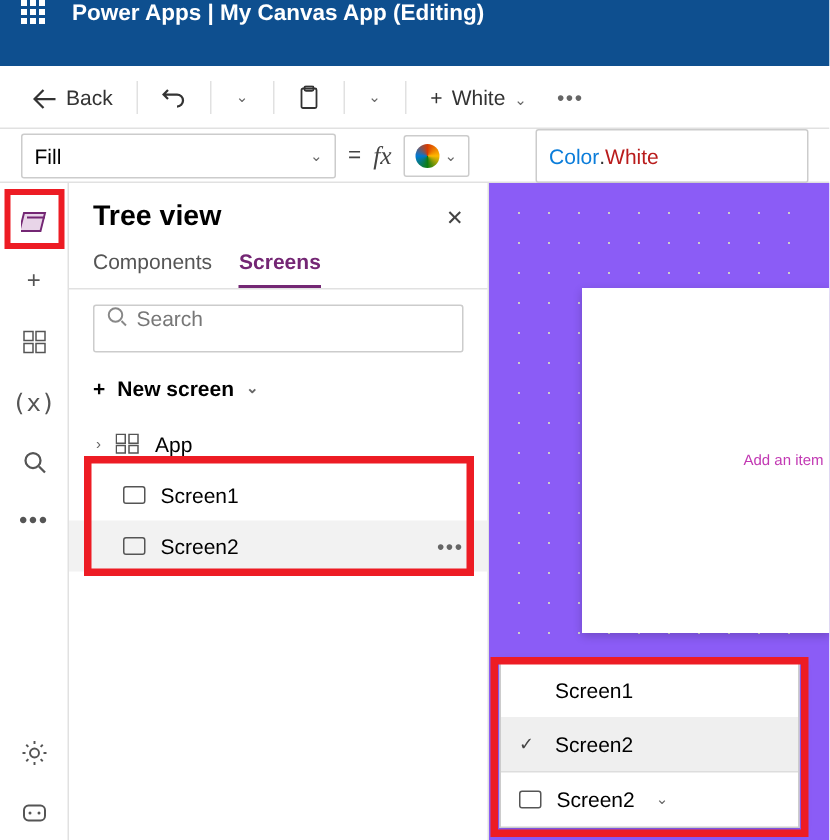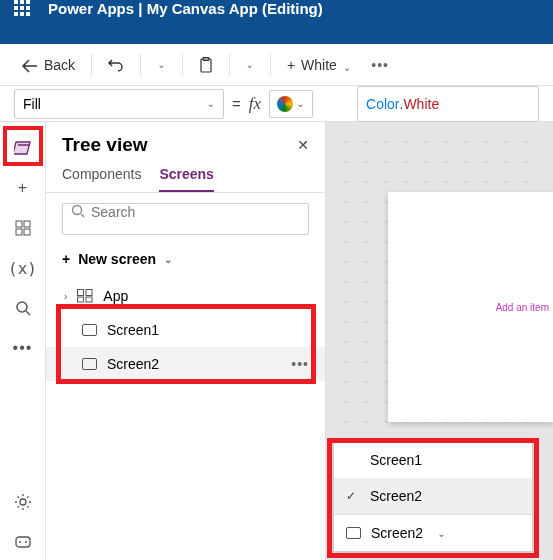--- a/index.html
+++ b/index.html
@@ -43,21 +43,21 @@
 .tab.active { color: #742774; font-weight: 600; border-bottom: 2px solid #742774; }
 .search-box { margin: 10px 16px; height: 32px; border: 1px solid #ccc; border-radius: 2px; display: flex; align-items: flex-start; padding: 0 8px; gap: 6px; color: #777; font-size: 14px; }
 .new-screen { display: flex; align-items: center; gap: 8px; padding: 6px 16px; font-size: 14px; font-weight: 600; cursor: pointer; }
 .tree-list { margin-top: 6px; }
 .tree-row { display: flex; align-items: center; gap: 10px; height: 34px; padding: 0 16px 0 18px; font-size: 14px; cursor: pointer; }
 .tree-row.child { padding-left: 36px; }
 .tree-row.selected { background: #f2f2f2; }
 .row-more { margin-left: auto; color: #666; font-size: 14px; letter-spacing: 1px; }
 .screens-highlight { position: absolute; top: 182px; left: 10px; width: 260px; height: 80px; border: 5px solid #ed1c24; pointer-events: none; }
 
-.canvas { flex: 1; position: relative; background: #e5e5e5; }
+.canvas { flex: 1; position: relative; background: #8b5cf6; }
 .canvas-grid { position: absolute; inset: 10px; background-image: radial-gradient(#ccc 1px, transparent 1px); background-size: 20px 20px; }
 .canvas-screen { position: absolute; right: 0; top: 70px; width: 165px; height: 230px; background: #fff; box-shadow: 0 2px 6px rgba(0,0,0,.2); display: flex; align-items: center; justify-content: flex-end; padding-right: 4px; }
 .add-item { font-size: 10px; color: #c239b3; }
 
 .popup { position: absolute; right: 20px; bottom: 8px; width: 200px; background: #fff; border: 1px solid #ccc; box-shadow: 0 2px 8px rgba(0,0,0,.15); }
 .popup-row { height: 36px; display: flex; align-items: center; gap: 10px; padding: 0 12px; font-size: 14px; cursor: pointer; }
 .popup-row.selected { background: #efefef; }
 .check { color: #444; width: 14px; font-size: 12px; }
 .popup-divider { height: 1px; background: #ddd; }
 .popup-highlight { position: absolute; right: 14px; bottom: 2px; width: 212px; height: 120px; border: 5px solid #ed1c24; pointer-events: none; }

